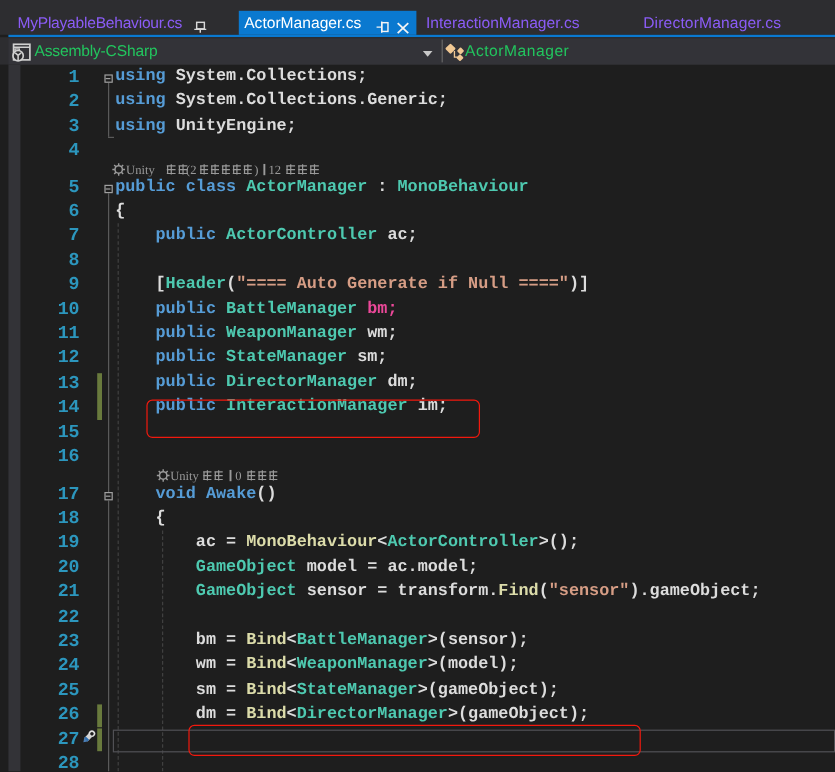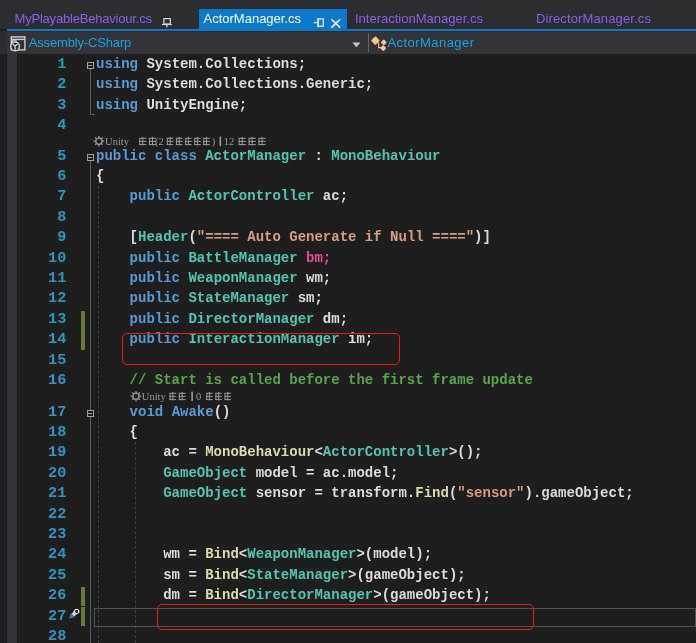--- a/index.html
+++ b/index.html
@@ -2,21 +2,21 @@
 <html><head><meta charset="utf-8"><style>
 * {margin:0;padding:0;box-sizing:border-box}
 html,body {width:696px;height:643px;overflow:hidden;background:#1e1e1e;position:relative}
 #root {position:absolute;inset:0;width:696px;height:643px;font-family:"Liberation Sans",sans-serif}
 .tabbar {position:absolute;left:0;top:0;width:696px;height:29px;background:#2d2d30}
 .blueline {position:absolute;left:7px;top:29px;width:689px;height:2px;background:#0a79d0}
 .tab {position:absolute;top:9px;height:20px;line-height:20px;font-size:13px;color:#8b5cf6;white-space:nowrap}
 .tabact {position:absolute;left:199px;top:9px;width:148px;height:20px;background:#0a79d0}
 .navbar {position:absolute;left:0;top:31px;width:696px;height:23px;background:#2d2d30}
 .combo {position:absolute;left:7px;top:31.5px;width:689px;height:22px;background:#333338}
-.navtxt {position:absolute;top:35.5px;line-height:14px;font-size:13px;color:#0ea5e9;white-space:nowrap}
+.navtxt {position:absolute;top:35.5px;line-height:14px;font-size:13px;color:#22c55e;white-space:nowrap}
 .navsep {position:absolute;left:368px;top:33px;width:1px;height:19px;background:#666}
 .editor {position:absolute;left:0;top:54px;width:696px;height:589px;background:#1e1e1e}
 .mstrip {position:absolute;left:7px;top:54px;width:9.5px;height:589px;background:#333337}
 .num {position:absolute;left:0;width:66.3px;height:20.4px;line-height:20.4px;text-align:right;
   font-family:"Liberation Mono",monospace;font-weight:bold;font-size:15.224px;color:#2c96bd;white-space:pre}
 .code {position:absolute;left:96.0px;height:20.4px;line-height:20.4px;
   font-family:"Liberation Mono",monospace;font-weight:bold;font-size:14px;white-space:pre}
 .cl {position:absolute;left:94px}
 .clt {font-family:"Liberation Serif",serif;font-size:10.5px;fill:#9a9a9a}
 .cb {position:absolute;left:86.9px;width:7px;height:7px;border:1px solid #a0a0a0;background:#1e1e1e;z-index:3}
@@ -118,33 +118,34 @@
 <div class="num" style="top:268.0px">11</div>
 <div class="code" style="top:268.0px"><span style="color:#569CD6">    public </span><span style="color:#4EC9B0">WeaponManager</span><span style="color:#DCDCDC"> wm;</span></div>
 <div class="num" style="top:288.4px">12</div>
 <div class="code" style="top:288.4px"><span style="color:#569CD6">    public </span><span style="color:#4EC9B0">StateManager</span><span style="color:#DCDCDC"> sm;</span></div>
 <div class="num" style="top:308.8px">13</div>
 <div class="code" style="top:308.8px"><span style="color:#569CD6">    public </span><span style="color:#4EC9B0">DirectorManager</span><span style="color:#DCDCDC"> dm;</span></div>
 <div class="num" style="top:329.2px">14</div>
 <div class="code" style="top:329.2px"><span style="color:#569CD6">    public </span><span style="color:#4EC9B0">InteractionManager</span><span style="color:#DCDCDC"> im;</span></div>
 <div class="num" style="top:349.6px">15</div>
 <div class="num" style="top:370.0px">16</div>
-<div class="code" style="top:370.0px"><span style="color:#DCDCDC">    </span><span style="color:#57A64A">// Start is called before the first frame update</span></div>
+<div class="code" style="top:370.0px"><span style="color:#DCDCDC">    </span></div>
 <div class="num" style="top:401.6px">17</div>
 <div class="code" style="top:401.6px"><span style="color:#DCDCDC">    </span><span style="color:#569CD6">void</span><span style="color:#DCDCDC"> </span><span style="color:#569CD6">Awake</span><span style="color:#DCDCDC">()</span></div>
 <div class="num" style="top:422.0px">18</div>
 <div class="code" style="top:422.0px"><span style="color:#DCDCDC">    {</span></div>
 <div class="num" style="top:442.4px">19</div>
 <div class="code" style="top:442.4px"><span style="color:#DCDCDC">        ac = </span><span style="color:#DCDCAA">MonoBehaviour</span><span style="color:#DCDCDC">&lt;</span><span style="color:#4EC9B0">ActorController</span><span style="color:#DCDCDC">&gt;();</span></div>
 <div class="num" style="top:462.8px">20</div>
 <div class="code" style="top:462.8px"><span style="color:#DCDCDC">        </span><span style="color:#4EC9B0">GameObject</span><span style="color:#DCDCDC"> model = ac.model;</span></div>
 <div class="num" style="top:483.2px">21</div>
 <div class="code" style="top:483.2px"><span style="color:#DCDCDC">        </span><span style="color:#4EC9B0">GameObject</span><span style="color:#DCDCDC"> sensor = transform.</span><span style="color:#DCDCAA">Find</span><span style="color:#DCDCDC">(</span><span style="color:#D69D85">"sensor"</span><span style="color:#DCDCDC">).gameObject;</span></div>
 <div class="num" style="top:503.6px">22</div>
 <div class="num" style="top:524.0px">23</div>
+<div class="code" style="top:524.0px"><span style="color:#DCDCDC">        bm = </span><span style="color:#DCDCAA">Bind</span><span style="color:#DCDCDC">&lt;</span><span style="color:#4EC9B0">BattleManager</span><span style="color:#DCDCDC">&gt;(sensor);</span></div>
 <div class="num" style="top:544.4px">24</div>
 <div class="code" style="top:544.4px"><span style="color:#DCDCDC">        wm = </span><span style="color:#DCDCAA">Bind</span><span style="color:#DCDCDC">&lt;</span><span style="color:#4EC9B0">WeaponManager</span><span style="color:#DCDCDC">&gt;(model);</span></div>
 <div class="num" style="top:564.8px">25</div>
 <div class="code" style="top:564.8px"><span style="color:#DCDCDC">        sm = </span><span style="color:#DCDCAA">Bind</span><span style="color:#DCDCDC">&lt;</span><span style="color:#4EC9B0">StateManager</span><span style="color:#DCDCDC">&gt;(gameObject);</span></div>
 <div class="num" style="top:585.2px">26</div>
 <div class="code" style="top:585.2px"><span style="color:#DCDCDC">        dm = </span><span style="color:#DCDCAA">Bind</span><span style="color:#DCDCDC">&lt;</span><span style="color:#4EC9B0">DirectorManager</span><span style="color:#DCDCDC">&gt;(gameObject);</span></div>
 <div class="num" style="top:605.6px">27</div>
 <div class="num" style="top:626.0px">28</div>
 <svg class="cl" style="left:92px;top:135.6px" width="180" height="11" viewBox="0 0 180 11">
       <circle cx="6.9" cy="5.2" r="3.1" stroke="#9a9a9a" stroke-width="1.3" fill="none"></circle>

